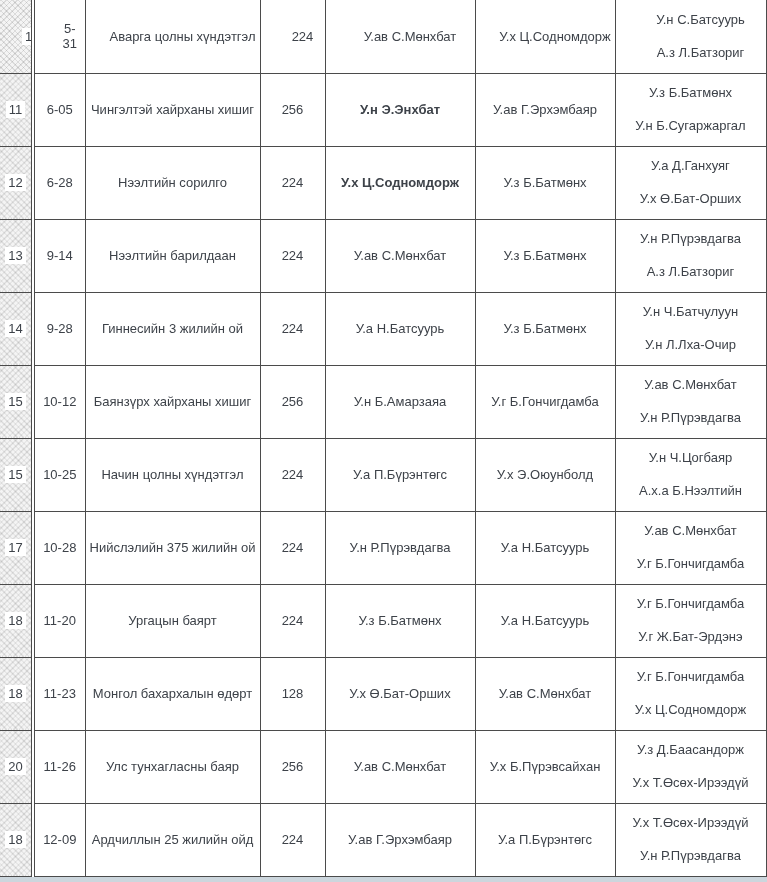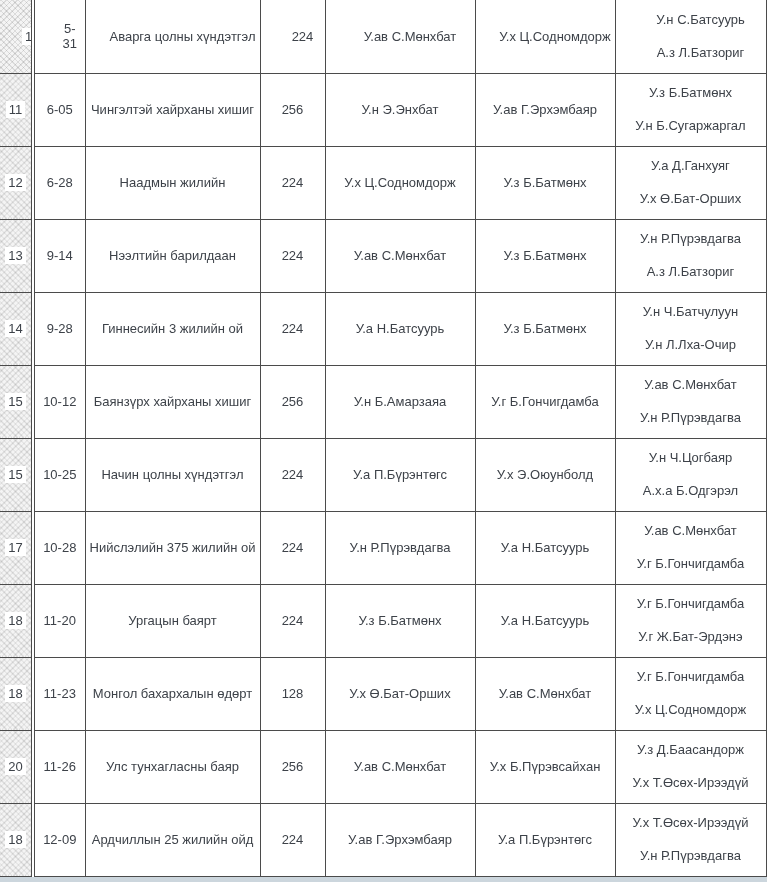--- a/index.html
+++ b/index.html
@@ -49,21 +49,21 @@
     display: inline-block;
     background: #ffffff;
     padding: 1px 3px;
     text-align: center;
   }
   td.c-event {
     text-align: left;
     padding-left: 3px;
     padding-right: 4px;
   }
-  td.c-off1.bold { font-weight: normal; }
+  td.c-off1.bold { font-weight: bold; }
   td.c-pair .pair-line { line-height: 1.2; }
   td.c-pair .pair-line + .pair-line { margin-top: 17px; }
   .bottom-strip {
     width: 767px;
     height: 6px;
     background: #ccd6dd;
   }
 </style>
 </head>
 <body>
@@ -109,21 +109,21 @@
       <div class="pair-line">У.з Б.Батмөнх</div>
       <div class="pair-line">У.н Б.Сугаржаргал</div>
     </td>
   </tr>
 
   <tr>
     <td class="c-num">
       <span class="numbadge">12</span>
     </td>
     <td class="c-date">6-28</td>
-    <td class="c-event">Наадмын жилийн</td>
+    <td class="c-event">Нээлтийн сорилго</td>
     <td class="c-count">224</td>
     <td class="c-off1 bold">У.х Ц.Содномдорж</td>
     <td class="c-off2">У.з Б.Батмөнх</td>
     <td class="c-pair">
       <div class="pair-line">У.а Д.Ганхуяг</div>
       <div class="pair-line">У.х Ө.Бат-Орших</div>
     </td>
   </tr>
 
   <tr>
@@ -175,21 +175,21 @@
     <td class="c-num">
       <span class="numbadge">15</span>
     </td>
     <td class="c-date">10-25</td>
     <td class="c-event">Начин цолны хүндэтгэл</td>
     <td class="c-count">224</td>
     <td class="c-off1">У.а П.Бүрэнтөгс</td>
     <td class="c-off2">У.х Э.Оюунболд</td>
     <td class="c-pair">
       <div class="pair-line">У.н Ч.Цогбаяр</div>
-      <div class="pair-line">А.х.а Б.Одгэрэл</div>
+      <div class="pair-line">А.х.а Б.Нээлтийн</div>
     </td>
   </tr>
 
   <tr>
     <td class="c-num">
       <span class="numbadge">17</span>
     </td>
     <td class="c-date">10-28</td>
     <td class="c-event">Нийслэлийн 375 жилийн ой</td>
     <td class="c-count">224</td>

